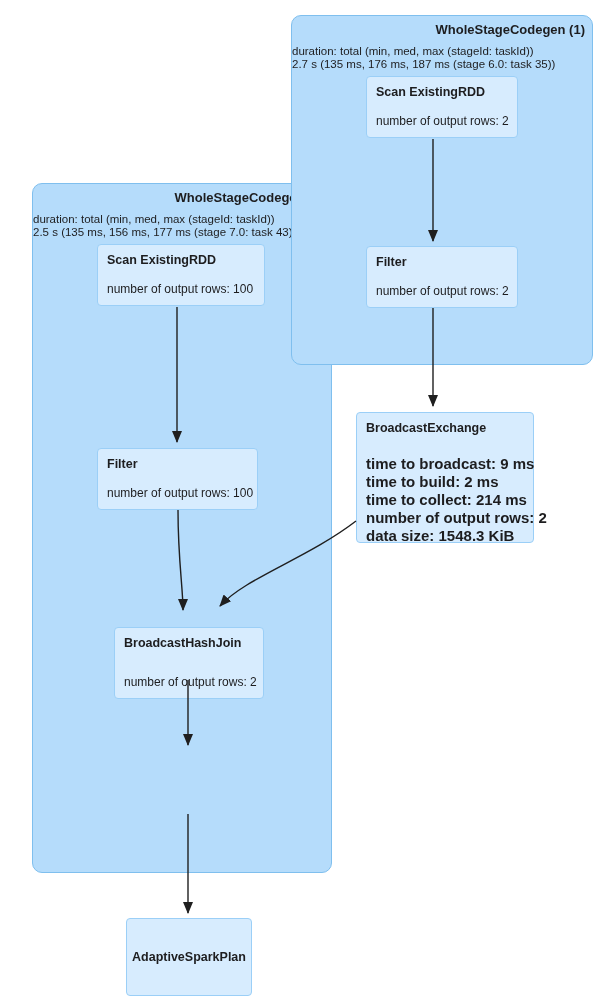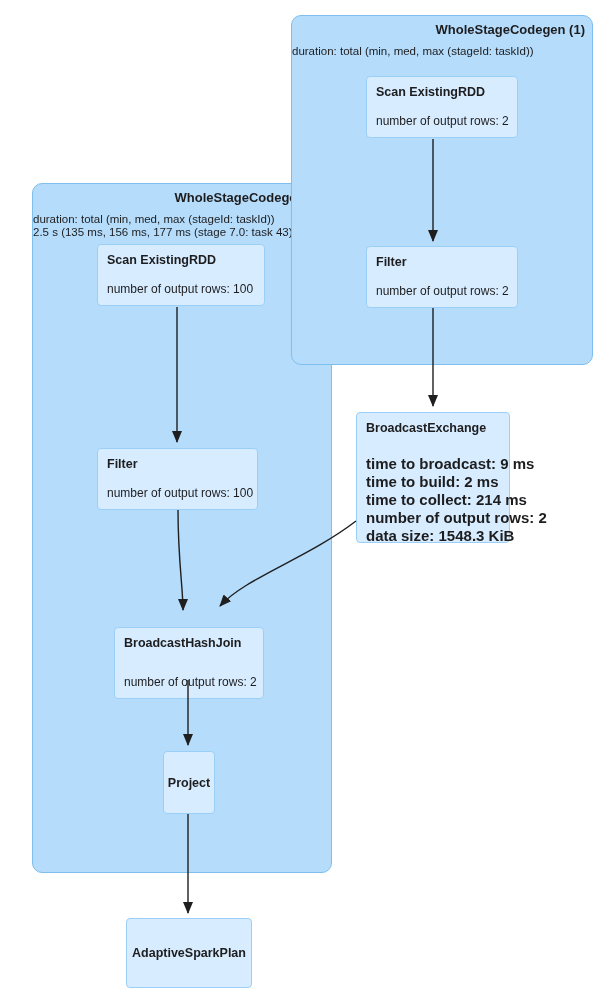--- a/index.html
+++ b/index.html
@@ -46,22 +46,22 @@
   }
   .node.single { display:flex; align-items:center; justify-content:center; }
   .node.single .node-title-c { font-size:12.5px; font-weight:bold; white-space:nowrap; }
   
   #n-scan1   { left:74px;  top:60px;  width:152px; height:62px; }   
   #n-filter1 { left:74px;  top:230px; width:152px; height:62px; }   
   #n-scan2   { left:64px;  top:60px;  width:168px; height:62px; }   
   #n-filter2 { left:64px;  top:264px; width:161px; height:62px; }   
   #n-bhj     { left:81px;  top:443px; width:150px; height:72px; }   
   #n-project { left:130px; top:567px; width:52px;  height:63px; }   
-  #n-bex     { left:356px; top:412px; width:154px; height:131px; }
-  #n-asp     { left:126px; top:918px; width:126px; height:70px; }
+  #n-bex     { left:356px; top:412px; width:178px; height:131px; }
+  #n-asp     { left:126px; top:918px; width:126px; height:78px; }
   
   #edges {
     position:absolute; left:0; top:0; width:614px; height:997px;
     z-index:5; pointer-events:none;
   }
   #edges path.edge {
     fill:none; stroke:var(--arrow,#1f1f1f); stroke-width:1.4px;
   }
 </style>
 </head>
@@ -84,29 +84,27 @@
     <div class="node" id="n-filter2">
       <div class="node-title">Filter</div>
       <div class="node-metric">number of output rows: 100</div>
     </div>
 
     <div class="node" id="n-bhj">
       <div class="node-title">BroadcastHashJoin</div>
       <div class="node-metric">number of output rows: 2</div>
     </div>
 
-    <div class="node single" id="n-project">
-      <div class="node-title-c">Project</div>
-    </div>
   </section>
 
   <section class="cluster" id="c-wsc1">
     <div class="cluster-label">WholeStageCodegen (1)</div>
     <div class="cluster-duration">
       <div>duration: total (min, med, max (stageId: taskId))</div>
+      <div>2.7 s (135 ms, 176 ms, 187 ms (stage 6.0: task 35))</div>
     </div>
 
     <div class="node" id="n-scan1">
       <div class="node-title">Scan ExistingRDD</div>
       <div class="node-metric">number of output rows: 2</div>
     </div>
 
     <div class="node" id="n-filter1">
       <div class="node-title">Filter</div>
       <div class="node-metric">number of output rows: 2</div>

